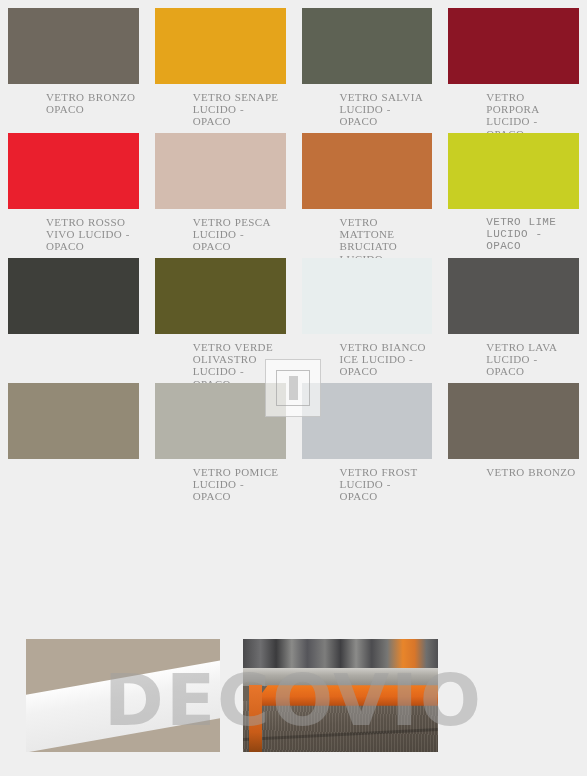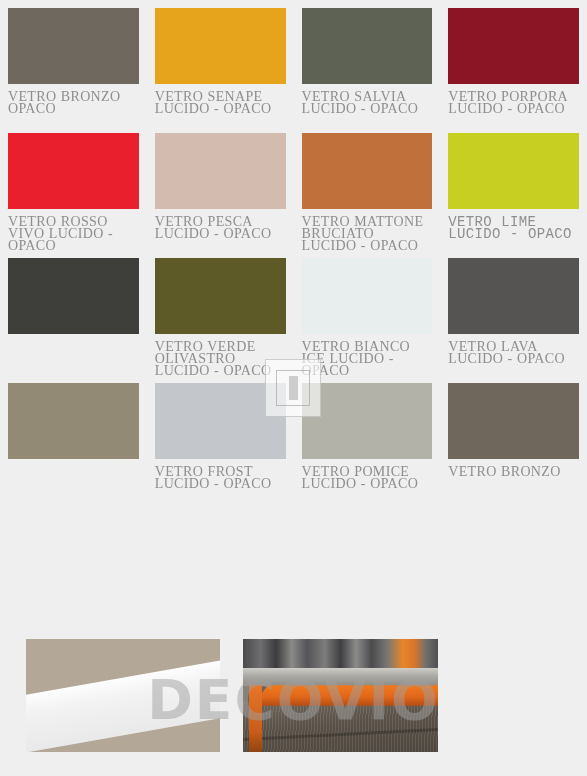--- a/index.html
+++ b/index.html
@@ -36,27 +36,28 @@
     height: 113px;
   }
   .swatch-chip {
     width: 100%;
     height: 76px;
     background: #cccccc;
     display: block;
   }
   .swatch-label {
     margin-top: 7px;
-    font-size: 14px;
+    font-size: 11px;
     line-height: 12.2px;
     letter-spacing: 0.35px;
     color: #8e8e8e;
     text-transform: uppercase;
     font-family: "Liberation Serif", "DejaVu Serif", serif;
     word-spacing: 0.5px;
+    margin-left: 38px;
   }
 
   
   #overlay-badge {
     position: absolute;
     left: 265px;
     top: 359px;
     width: 56px;
     height: 58px;
     background: rgba(255,255,255,0.62);
@@ -192,21 +193,21 @@
     top: 655px;
     width: 587px;
     height: 90px;
     z-index: 20;
     pointer-events: none;
     display: flex;
     align-items: center;
     justify-content: center;
     font-family: "DejaVu Sans", sans-serif;
     font-weight: bold;
-    font-size: 55px;
+    font-size: 72px;
     letter-spacing: 2px;
     color: rgba(160,160,160,0.50);
     white-space: nowrap;
   }
 </style>
 </head>
 <body>
 
 <div id="swatch-grid">
     <div class="swatch-cell">
@@ -253,26 +254,26 @@
       <div class="swatch-label" style="color: rgb(142, 142, 142);">VETRO BIANCO ICE LUCIDO - OPACO</div>
     </div>
     <div class="swatch-cell">
       <div class="swatch-chip" style="background: rgb(85, 84, 82);"></div>
       <div class="swatch-label" style="color: rgb(142, 142, 142);">VETRO LAVA LUCIDO - OPACO</div>
     </div>
     <div class="swatch-cell">
       <div class="swatch-chip" style="background: rgb(147, 138, 118);"></div>
     </div>
     <div class="swatch-cell">
+      <div class="swatch-chip" style="background: rgb(179, 178, 168);"></div>
+      <div class="swatch-label" style="color: rgb(142, 142, 142);">VETRO POMICE LUCIDO - OPACO</div>
+    </div>
+    <div class="swatch-cell">
       <div class="swatch-chip" style="background: rgb(195, 199, 203);"></div>
       <div class="swatch-label" style="color: rgb(142, 142, 142);">VETRO FROST LUCIDO - OPACO</div>
-    </div>
-    <div class="swatch-cell">
-      <div class="swatch-chip" style="background: rgb(179, 178, 168);"></div>
-      <div class="swatch-label" style="color: rgb(142, 142, 142);">VETRO POMICE LUCIDO - OPACO</div>
     </div>
     <div class="swatch-cell">
       <div class="swatch-chip" style="background: rgb(111, 103, 92);"></div>
       <div class="swatch-label" style="color: rgb(142, 142, 142);">VETRO BRONZO</div>
     </div>
   </div>
 
 <div id="overlay-badge">
   <div class="badge-inner">
     <div class="badge-bar"></div>

